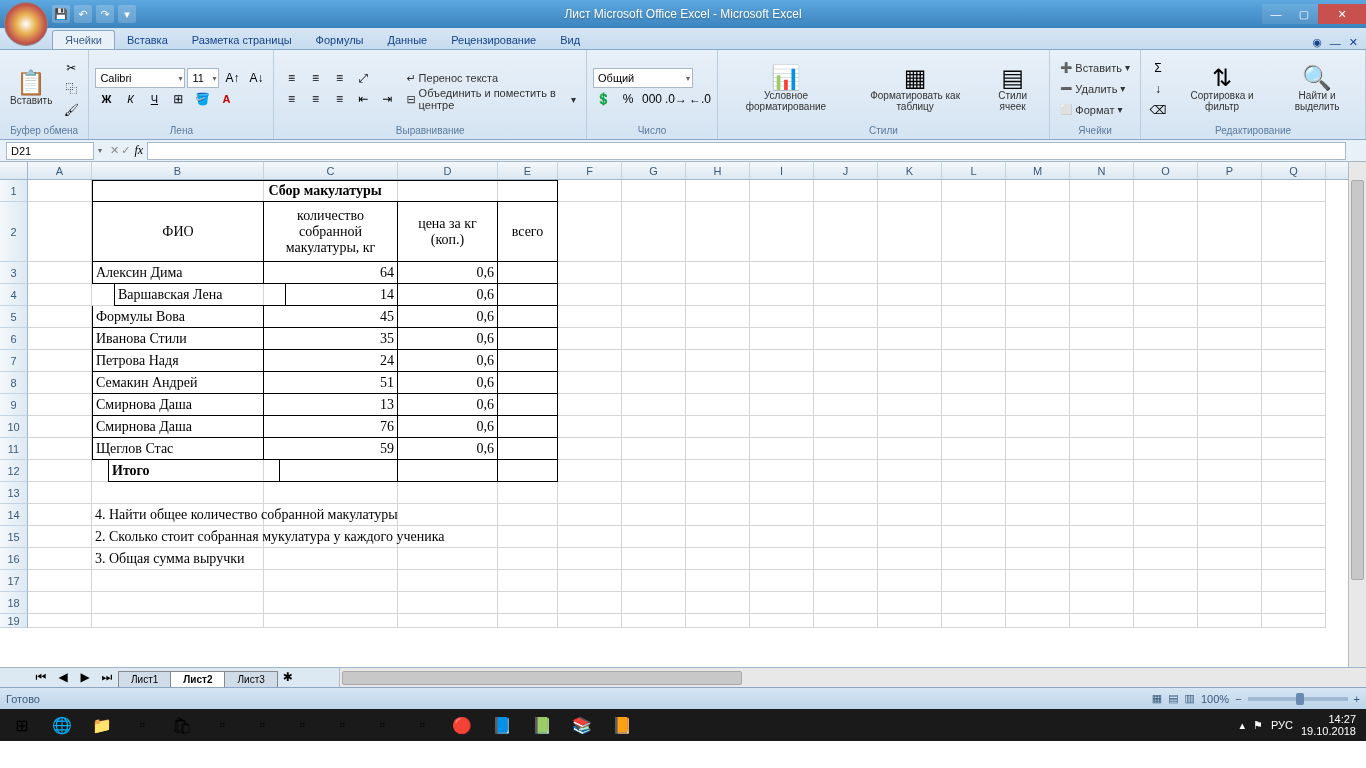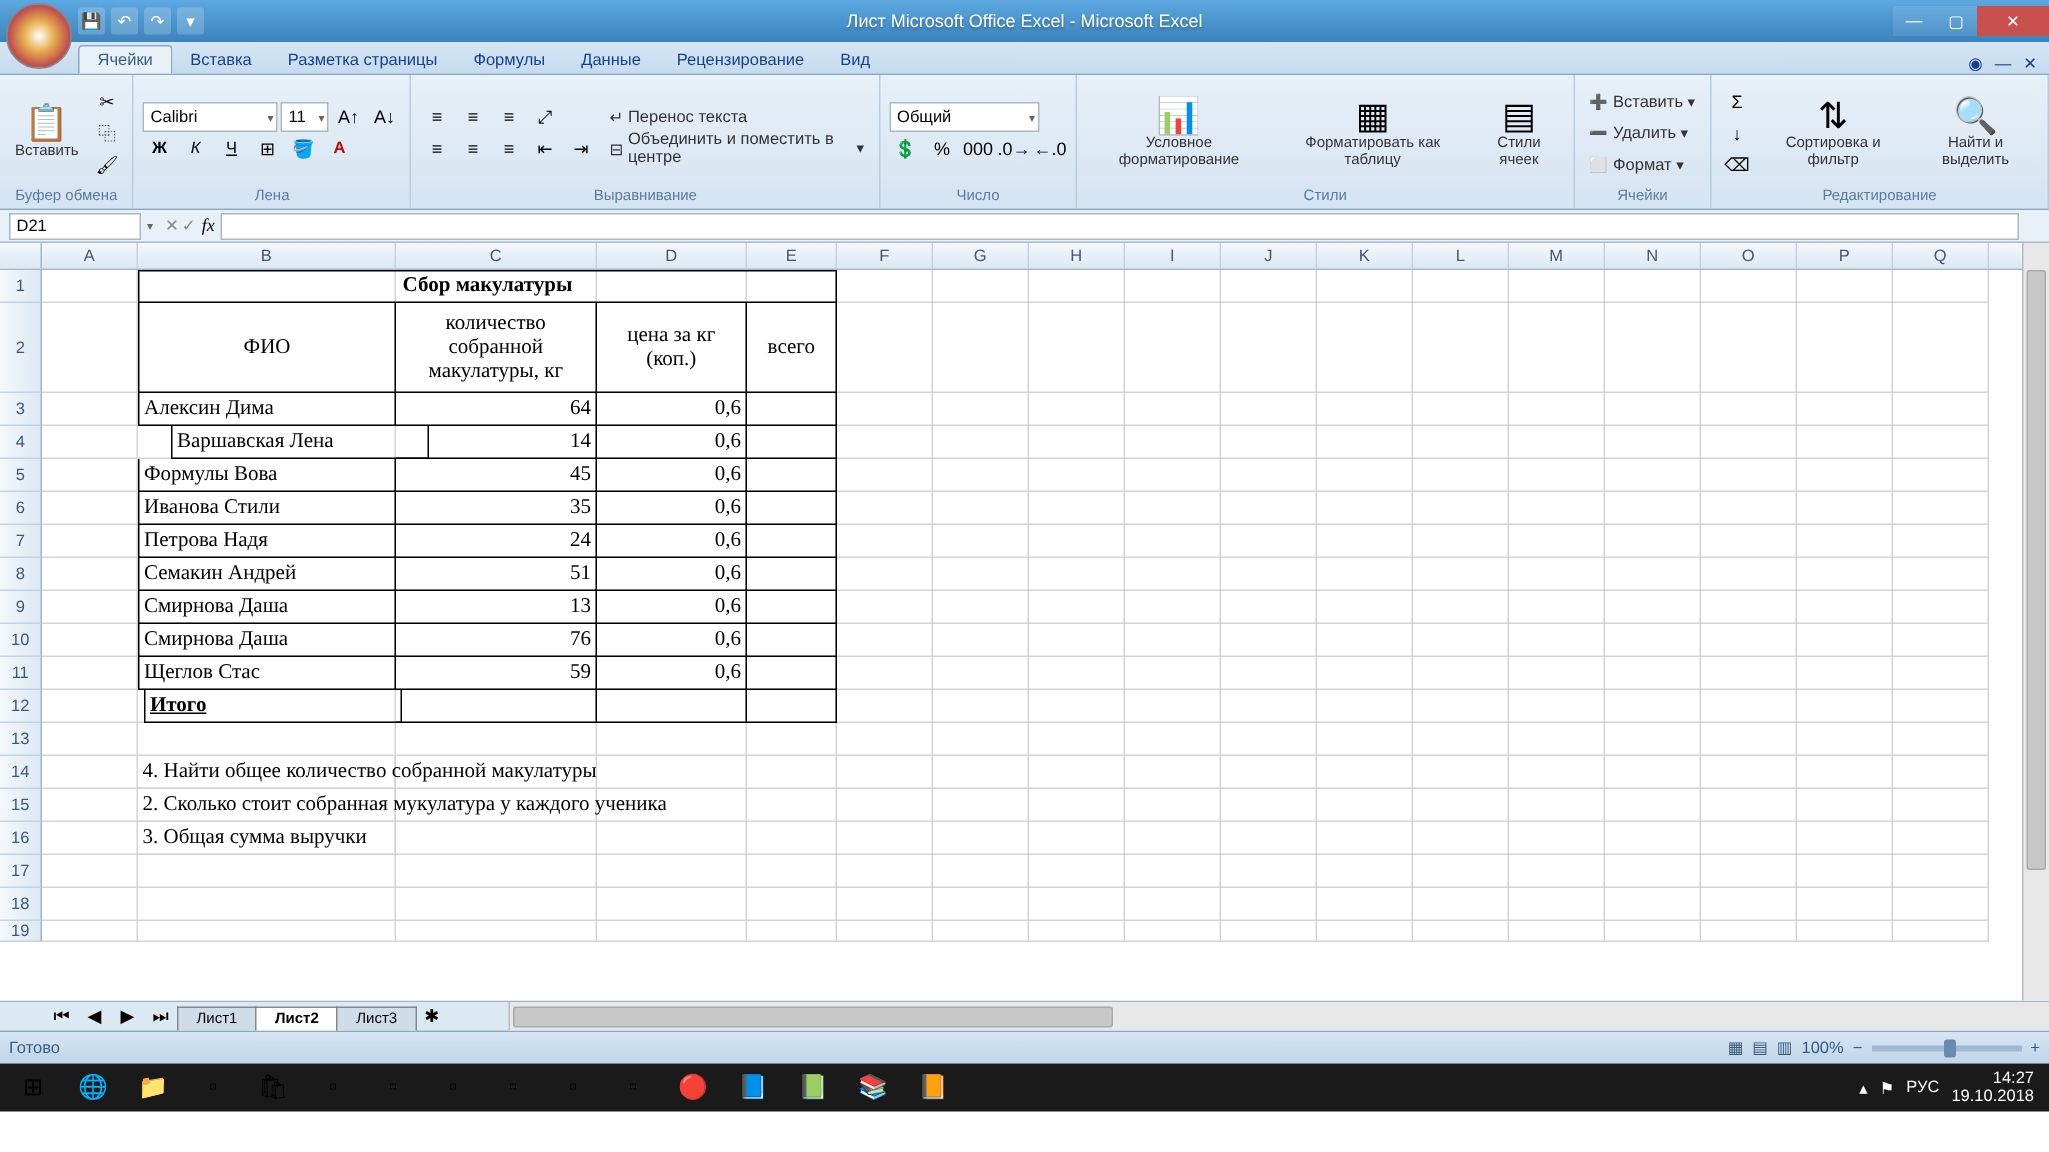--- a/index.html
+++ b/index.html
@@ -645,21 +645,21 @@
       <div class="cell right b-r b-b" style="left: 370px; top: 214px; width: 100px; height: 22px;">0,6</div>
       <div class="cell b-r b-b" style="left: 470px; top: 214px; width: 60px; height: 22px;"></div>
       <div class="cell b-l b-r b-b" style="left: 64px; top: 236px; width: 172px; height: 22px;">Смирнова Даша</div>
       <div class="cell right b-r b-b" style="left: 236px; top: 236px; width: 134px; height: 22px;">76</div>
       <div class="cell right b-r b-b" style="left: 370px; top: 236px; width: 100px; height: 22px;">0,6</div>
       <div class="cell b-r b-b" style="left: 470px; top: 236px; width: 60px; height: 22px;"></div>
       <div class="cell b-l b-r b-b" style="left: 64px; top: 258px; width: 172px; height: 22px;">Щеглов Стас</div>
       <div class="cell right b-r b-b" style="left: 236px; top: 258px; width: 134px; height: 22px;">59</div>
       <div class="cell right b-r b-b" style="left: 370px; top: 258px; width: 100px; height: 22px;">0,6</div>
       <div class="cell b-r b-b" style="left: 470px; top: 258px; width: 60px; height: 22px;"></div>
-      <div class="cell bold b-l b-r b-b" style="left: 68px; top: 280px; width: 172px; height: 22px; text-decoration: underline;">Итого</div>
+      <div class="cell bold b-l b-r b-b" style="left: 80px; top: 280px; width: 172px; height: 22px;">Итого</div>
       <div class="cell b-r b-b" style="left: 236px; top: 280px; width: 134px; height: 22px;"></div>
       <div class="cell b-r b-b" style="left: 370px; top: 280px; width: 100px; height: 22px;"></div>
       <div class="cell b-r b-b" style="left: 470px; top: 280px; width: 60px; height: 22px;"></div>
       <div class="cell " style="left: 64px; top: 324px; width: 172px; height: 22px;">4. Найти общее количество собранной макулатуры</div>
       <div class="cell " style="left: 64px; top: 346px; width: 172px; height: 22px;">2. Сколько стоит собранная мукулатура у каждого ученика</div>
       <div class="cell " style="left: 64px; top: 368px; width: 172px; height: 22px;">3. Общая сумма  выручки</div>
     </div>
   <div class="vscroll">
       <div class="thumb"></div>
     </div>

